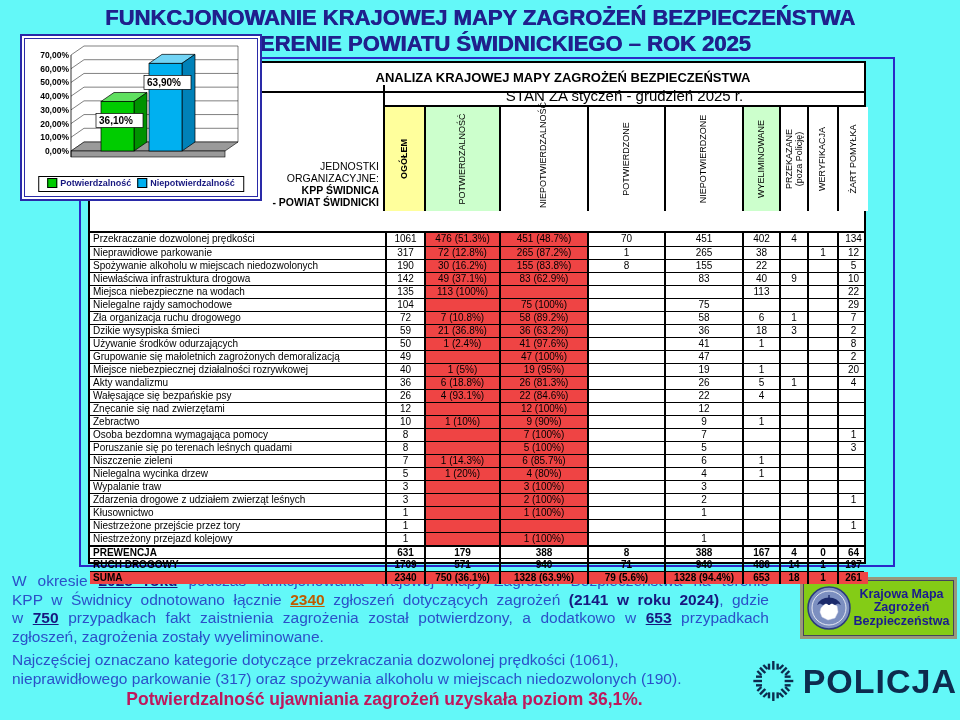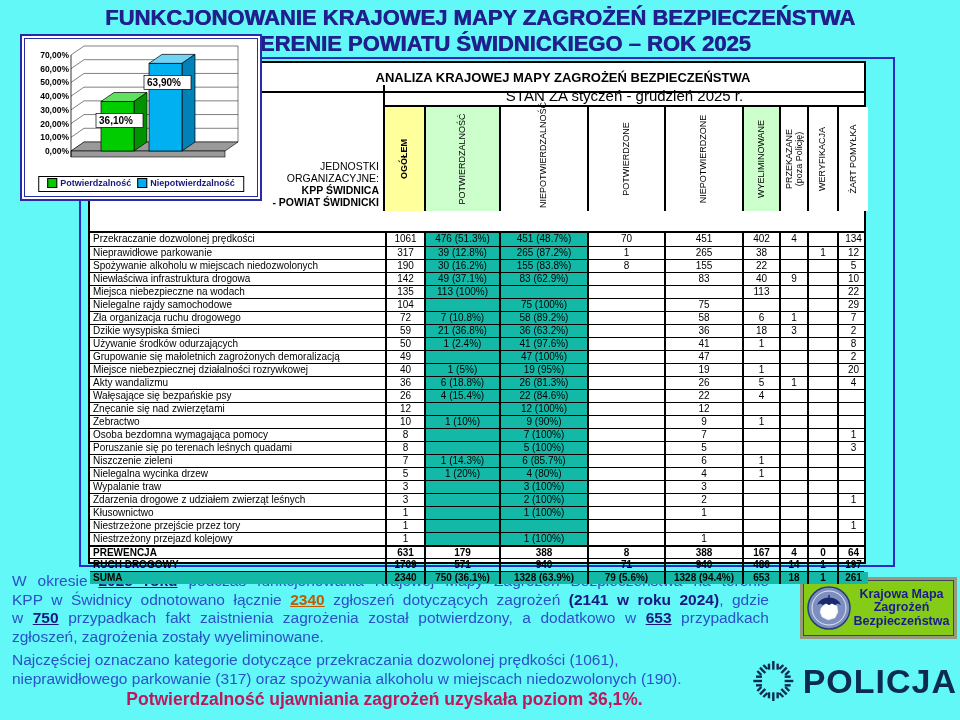--- a/index.html
+++ b/index.html
@@ -46,21 +46,21 @@
     transform:translate(-50%,-50%) rotate(-90deg);
     font-size:9px;line-height:9.5px;text-align:center;white-space:pre-line;color:#000;}
   .t-rows{position:absolute;left:0;top:148px;right:0;border-top:2px solid #000;margin-top:20px;}
   .trow{display:grid;grid-template-columns:295px 39px 75px 88px 77px 78px 37px 28px 30px 31px;
     height:13px;border-top:1px solid #000;box-sizing:border-box;}
   .trow:first-child{border-top:none;}
   .trow.thick-top{border-top:2px solid #000;}
   .c{border-left:2px solid #000;box-sizing:border-box;font-size:10px;line-height:12px;
     overflow:hidden;white-space:nowrap;text-align:center;color:#000;}
   .c.cat{border-left:none;text-align:left;padding-left:3px;}
-  .c.gray{background:#14b8a6;}
+  .c.gray{background:#ef4444;}
   .trow.bold .c{font-weight:bold;}
   
   .body-text{position:absolute;left:12px;top:572px;width:757px;font-size:15.5px;
     line-height:18.6px;color:#2B50C8;}
   .jline{text-align:justify;text-align-last:justify;}
   .sg-n{color:#2B50C8;}
   .sg-b{color:#17177F;font-weight:bold;}
   .sg-bu{color:#17177F;font-weight:bold;text-decoration:underline;}
   .sg-ou{color:#BF5B00;font-weight:bold;text-decoration:underline;}
   .p2{margin-top:5px;}
@@ -135,21 +135,21 @@
         <div class="c">70</div>
         <div class="c">451</div>
         <div class="c">402</div>
         <div class="c">4</div>
         <div class="c"></div>
         <div class="c">134</div>
       </div>
       <div class="trow">
         <div class="c cat">Nieprawidłowe parkowanie</div>
         <div class="c">317</div>
-        <div class="c gray">39 (12.8%)</div>
+        <div class="c gray">72 (12.8%)</div>
         <div class="c gray">265 (87.2%)</div>
         <div class="c">1</div>
         <div class="c">265</div>
         <div class="c">38</div>
         <div class="c"></div>
         <div class="c">1</div>
         <div class="c">12</div>
       </div>
       <div class="trow">
         <div class="c cat">Spożywanie alkoholu w miejscach niedozwolonych</div>
@@ -267,21 +267,21 @@
         <div class="c"></div>
         <div class="c">26</div>
         <div class="c">5</div>
         <div class="c">1</div>
         <div class="c"></div>
         <div class="c">4</div>
       </div>
       <div class="trow">
         <div class="c cat">Wałęsające się bezpańskie psy</div>
         <div class="c">26</div>
-        <div class="c gray">4 (15.4%)</div>
+        <div class="c gray">4 (93.1%)</div>
         <div class="c gray">22 (84.6%)</div>
         <div class="c"></div>
         <div class="c">22</div>
         <div class="c">4</div>
         <div class="c"></div>
         <div class="c"></div>
         <div class="c"></div>
       </div>
       <div class="trow">
         <div class="c cat">Znęcanie się nad zwierzętami</div>

